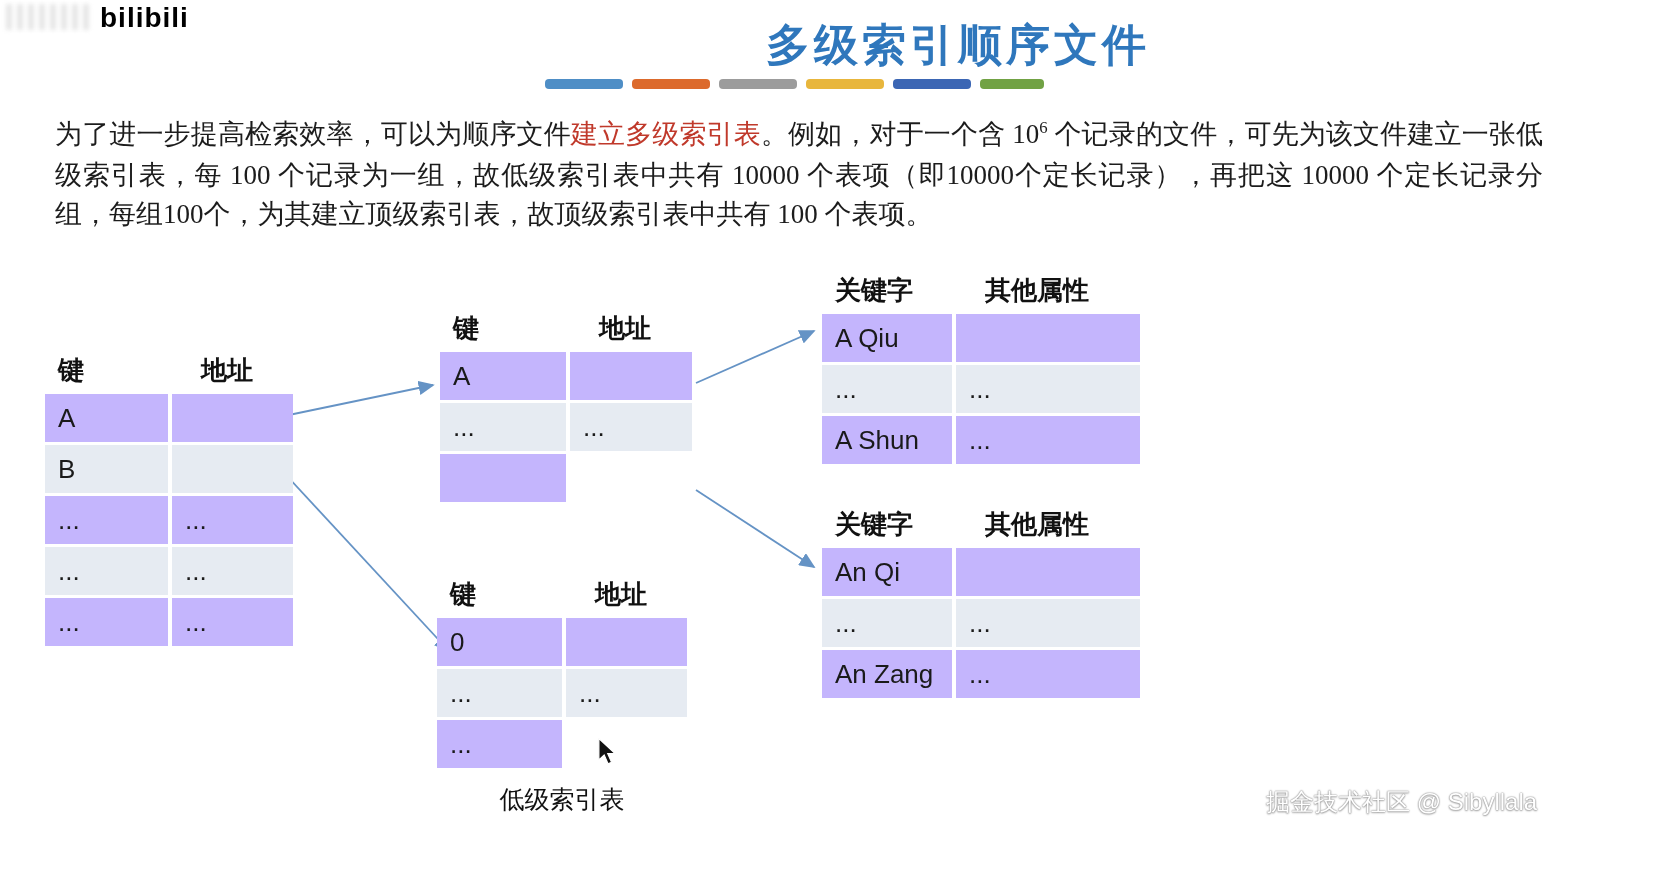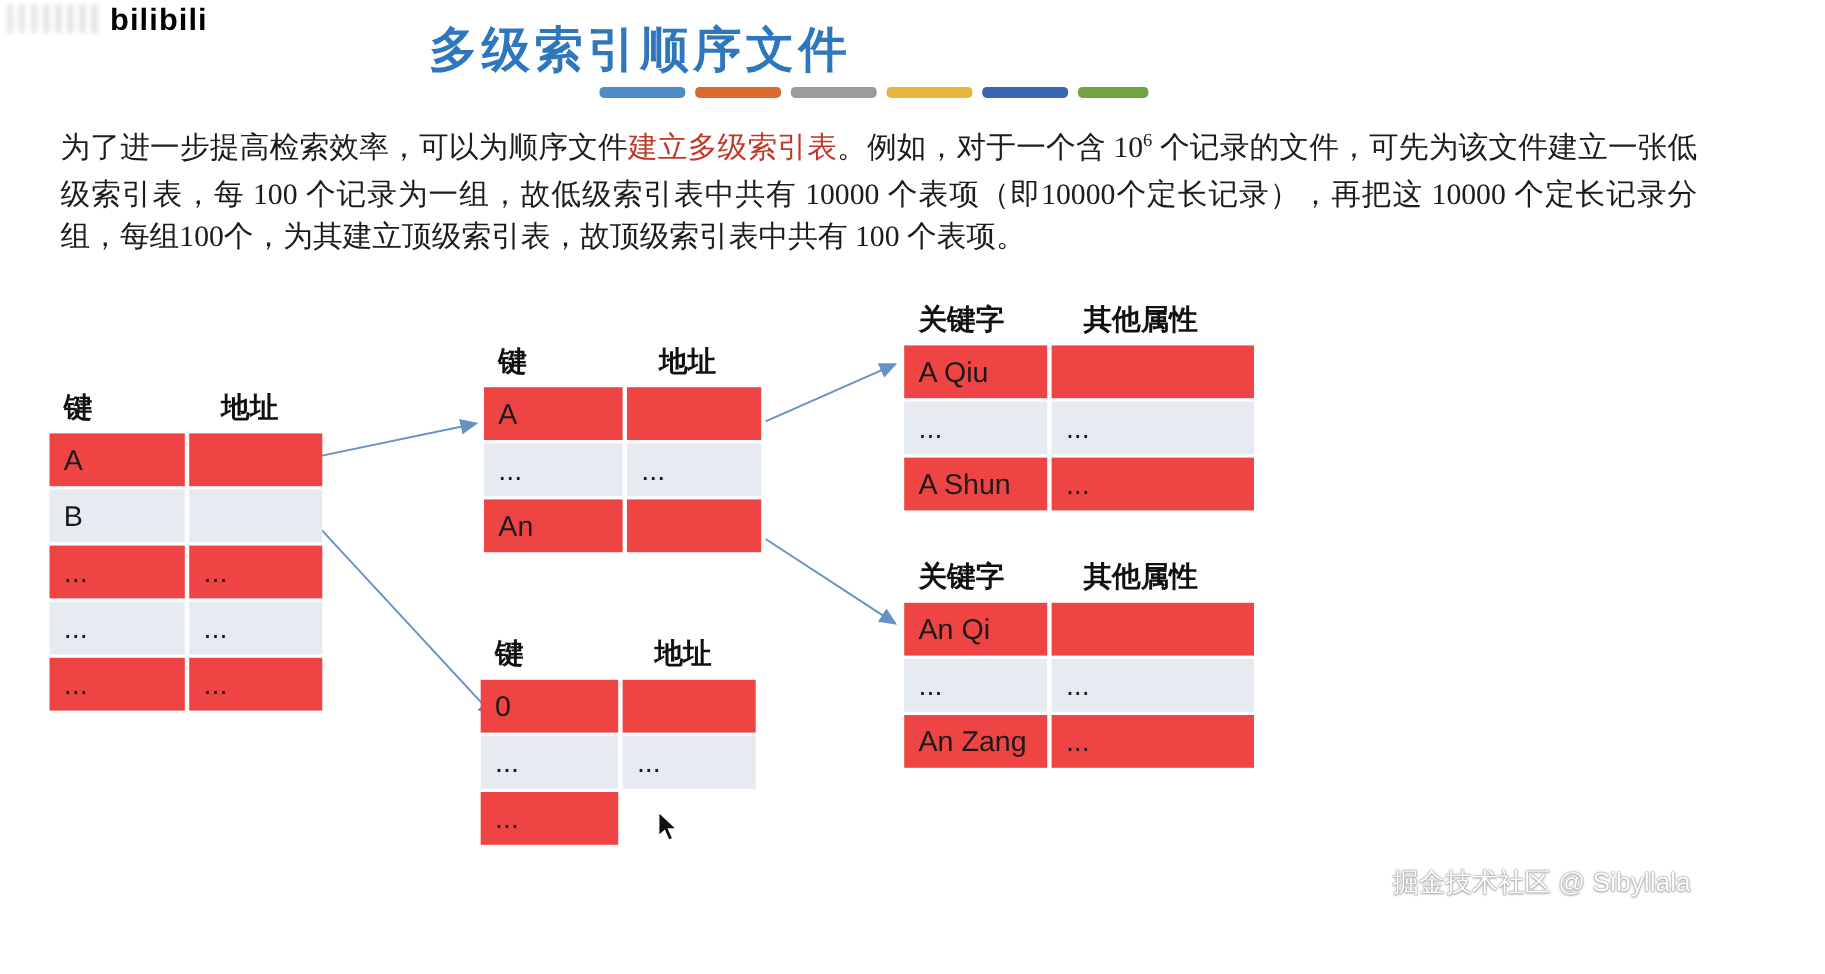--- a/index.html
+++ b/index.html
@@ -1,40 +1,40 @@
 <!DOCTYPE html>
 <html><head>
 <meta charset="utf-8">
 <style>
   * { margin:0; padding:0; box-sizing:border-box; }
   html,body { width:1659px; height:885px; background:#ffffff; overflow:hidden;
               font-family:"Liberation Serif","DejaVu Serif",serif; }
   .abs { position:absolute; }
 
   
-  .title { left:390px; top:16px; width:760px; text-align:left;
+  .title { left:390px; top:16px; width:760px; text-align:right;
            font-size:44px; font-weight:bold; color:#2f77bc; letter-spacing:4px; }
   .bars { left:545px; top:79px; display:flex; gap:9px; }
   .bar  { height:10px; border-radius:4px; }
 
   
   .para { left:55px; top:108px; width:1488px; font-size:27px; line-height:39px;
           color:#1c1c1c; text-align:justify; }
   .para .hl { color:#c0392b;font-family:Liberation Mono, monospace; }
   .para sup { font-size:0.62em; }
 
   
   .tbl { position:absolute; }
   .tbl-head { display:grid; gap:3px 20px; font-family:"Liberation Sans","DejaVu Sans",sans-serif;
               font-weight:bold; font-size:26px; color:#111; height:42px; align-items:end; padding-bottom:6px;}
   .tbl-head span { padding-left:13px; white-space:nowrap; }
   .tbl-body { display:grid; gap:3px 4px; }
   .cell { height:48px; line-height:48px; padding-left:13px; font-size:26px; color:#1a1a1a;
           font-family:"Liberation Sans","DejaVu Sans",sans-serif; white-space:nowrap; overflow:hidden;}
-  .cell.dark  { background:#ef4444; }
+  .cell.dark  { background:#c4b5fd; }
   .cell.light { background:#e6ebf2; }
   .caption { text-align:center; font-size:25px; color:#111; margin-top:15px; }
 
   
   svg.overlay { position:absolute; left:0; top:0; width:1659px; height:885px; pointer-events:none; }
 
   
   .wm-blob { left:6px; top:4px; width:86px; height:26px; opacity:.45; filter:blur(2px);
              background:repeating-linear-gradient(90deg,#c8c8c8 0 6px,#ffffff 6px 11px); }
   .wm-bili { left:100px; top:2px; font-family:"Liberation Sans","DejaVu Sans",sans-serif;
@@ -98,37 +98,37 @@
 <div class="tbl" style="left:440px; top:310px; width:252px;">
   <div class="tbl-head" style="grid-template-columns:126px 122px;">
     <span>键</span>
     <span>地址</span>
   </div>
   <div class="tbl-body" style="grid-template-columns:126px 122px;">
       <div class="cell dark">A</div>
       <div class="cell dark"></div>
       <div class="cell light">...</div>
       <div class="cell light">...</div>
-      <div class="cell dark">An</div>
       <div class="cell dark"></div>
     </div>
 </div>
 
 <div class="tbl" style="left:437px; top:576px; width:250px;">
   <div class="tbl-head" style="grid-template-columns:125px 121px;">
     <span>键</span>
     <span>地址</span>
   </div>
   <div class="tbl-body" style="grid-template-columns:125px 121px;">
       <div class="cell dark">0</div>
       <div class="cell dark"></div>
       <div class="cell light">...</div>
       <div class="cell light">...</div>
       <div class="cell dark">...</div>
     </div>
+  <div class="caption">低级索引表</div>
 </div>
 
 <div class="tbl" style="left:822px; top:272px; width:318px;">
   <div class="tbl-head" style="grid-template-columns:130px 184px;">
     <span>关键字</span>
     <span>其他属性</span>
   </div>
   <div class="tbl-body" style="grid-template-columns:130px 184px;">
       <div class="cell dark">A Qiu</div>
       <div class="cell dark"></div>

